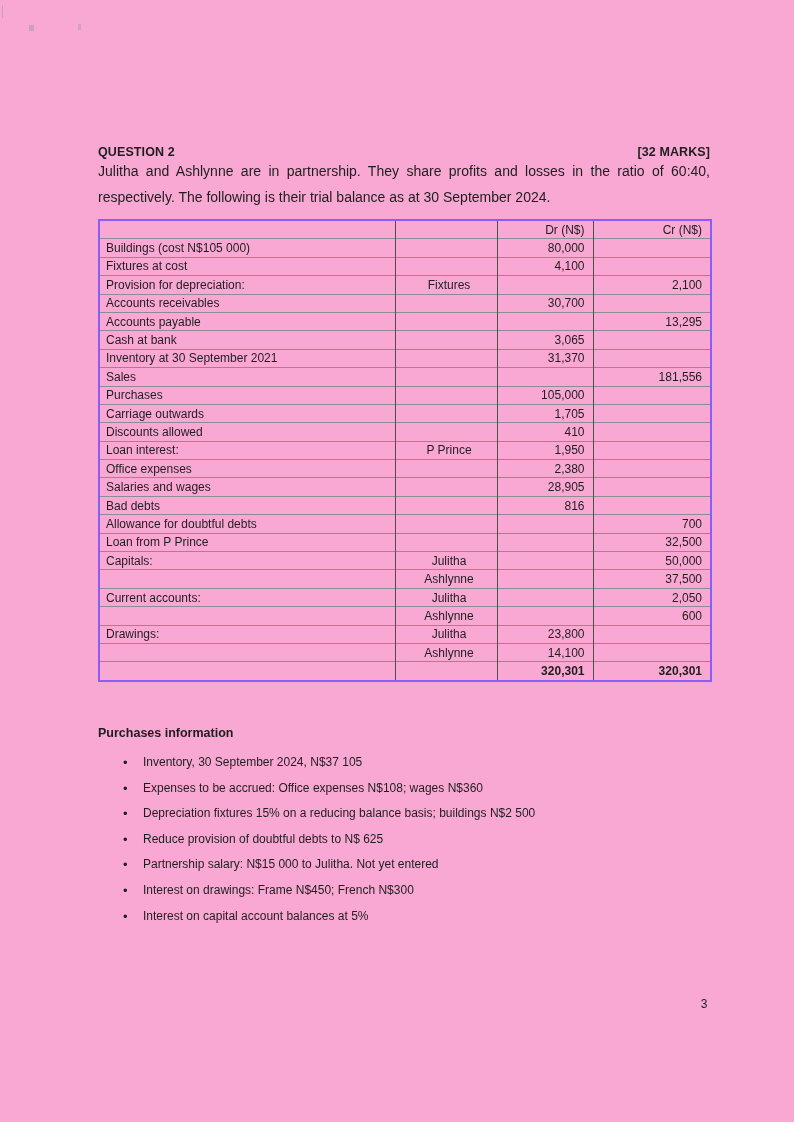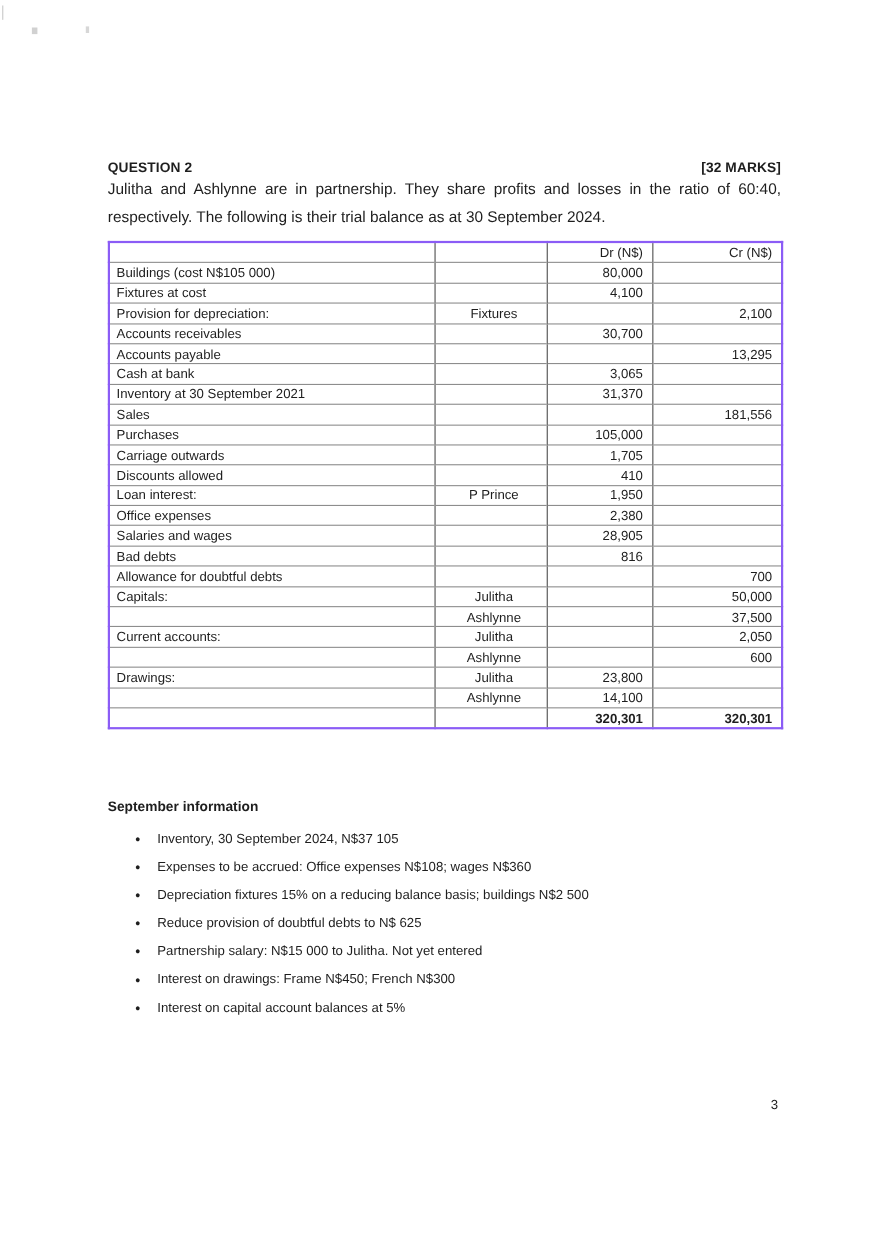--- a/index.html
+++ b/index.html
@@ -1,21 +1,21 @@
 <!DOCTYPE html>
 <html><head>
 <meta charset="utf-8">
 <style>
   html, body { margin: 0; padding: 0; background: #e8e8e8; }
   .page {
     position: relative;
     width: 794px;
     height: 1122px;
     margin: 0 auto;
-    background: #ffffff;
+    background: #f9a8d4;
     font-family: "Liberation Sans", sans-serif;
     color: #1e1e1e;
     overflow: hidden;
   }
 
   
   .artifact { position: absolute; background: #9a9a9a; opacity: .55; }
   .artifact.a1 { left: 2px;  top: 5px;  width: 1px; height: 13px; }
   .artifact.a2 { left: 29px; top: 25px; width: 5px; height: 6px; opacity:.45; }
   .artifact.a3 { left: 78px; top: 24px; width: 3px; height: 6px; opacity:.4; }
@@ -213,20 +213,26 @@
           <td class="c-cr"></td>
         </tr>
 
         <tr>
           <td class="c-label">Allowance for doubtful debts</td>
           <td class="c-detail"></td>
           <td class="c-dr"></td>
           <td class="c-cr">700</td>
         </tr>
 
+        <tr>
+          <td class="c-label">Loan from P Prince</td>
+          <td class="c-detail"></td>
+          <td class="c-dr"></td>
+          <td class="c-cr">32,500</td>
+        </tr>
 
         <tr>
           <td class="c-label">Capitals:</td>
           <td class="c-detail">Julitha</td>
           <td class="c-dr"></td>
           <td class="c-cr">50,000</td>
         </tr>
 
         <tr>
           <td class="c-label"></td>
@@ -267,21 +273,21 @@
       <tr class="totals">
         <td class="c-label"></td>
         <td class="c-detail"></td>
         <td class="c-dr">320,301</td>
         <td class="c-cr">320,301</td>
       </tr>
     </tbody>
   </table>
 
   <div class="additional">
-    <div class="ah">September information</div>
+    <div class="ah">Purchases information</div>
     <ul>
       <li>Inventory, 30 September 2024, N$37 105</li>
       <li>Expenses to be accrued: Office expenses N$108; wages N$360</li>
       <li>Depreciation fixtures 15% on a reducing balance basis; buildings N$2 500</li>
       <li>Reduce provision of doubtful debts to N$ 625</li>
       <li>Partnership salary: N$15 000 to Julitha. Not yet entered</li>
       <li>Interest on drawings: Frame N$450; French N$300</li>
       <li>Interest on capital account balances at 5%</li>
     </ul>
   </div>

